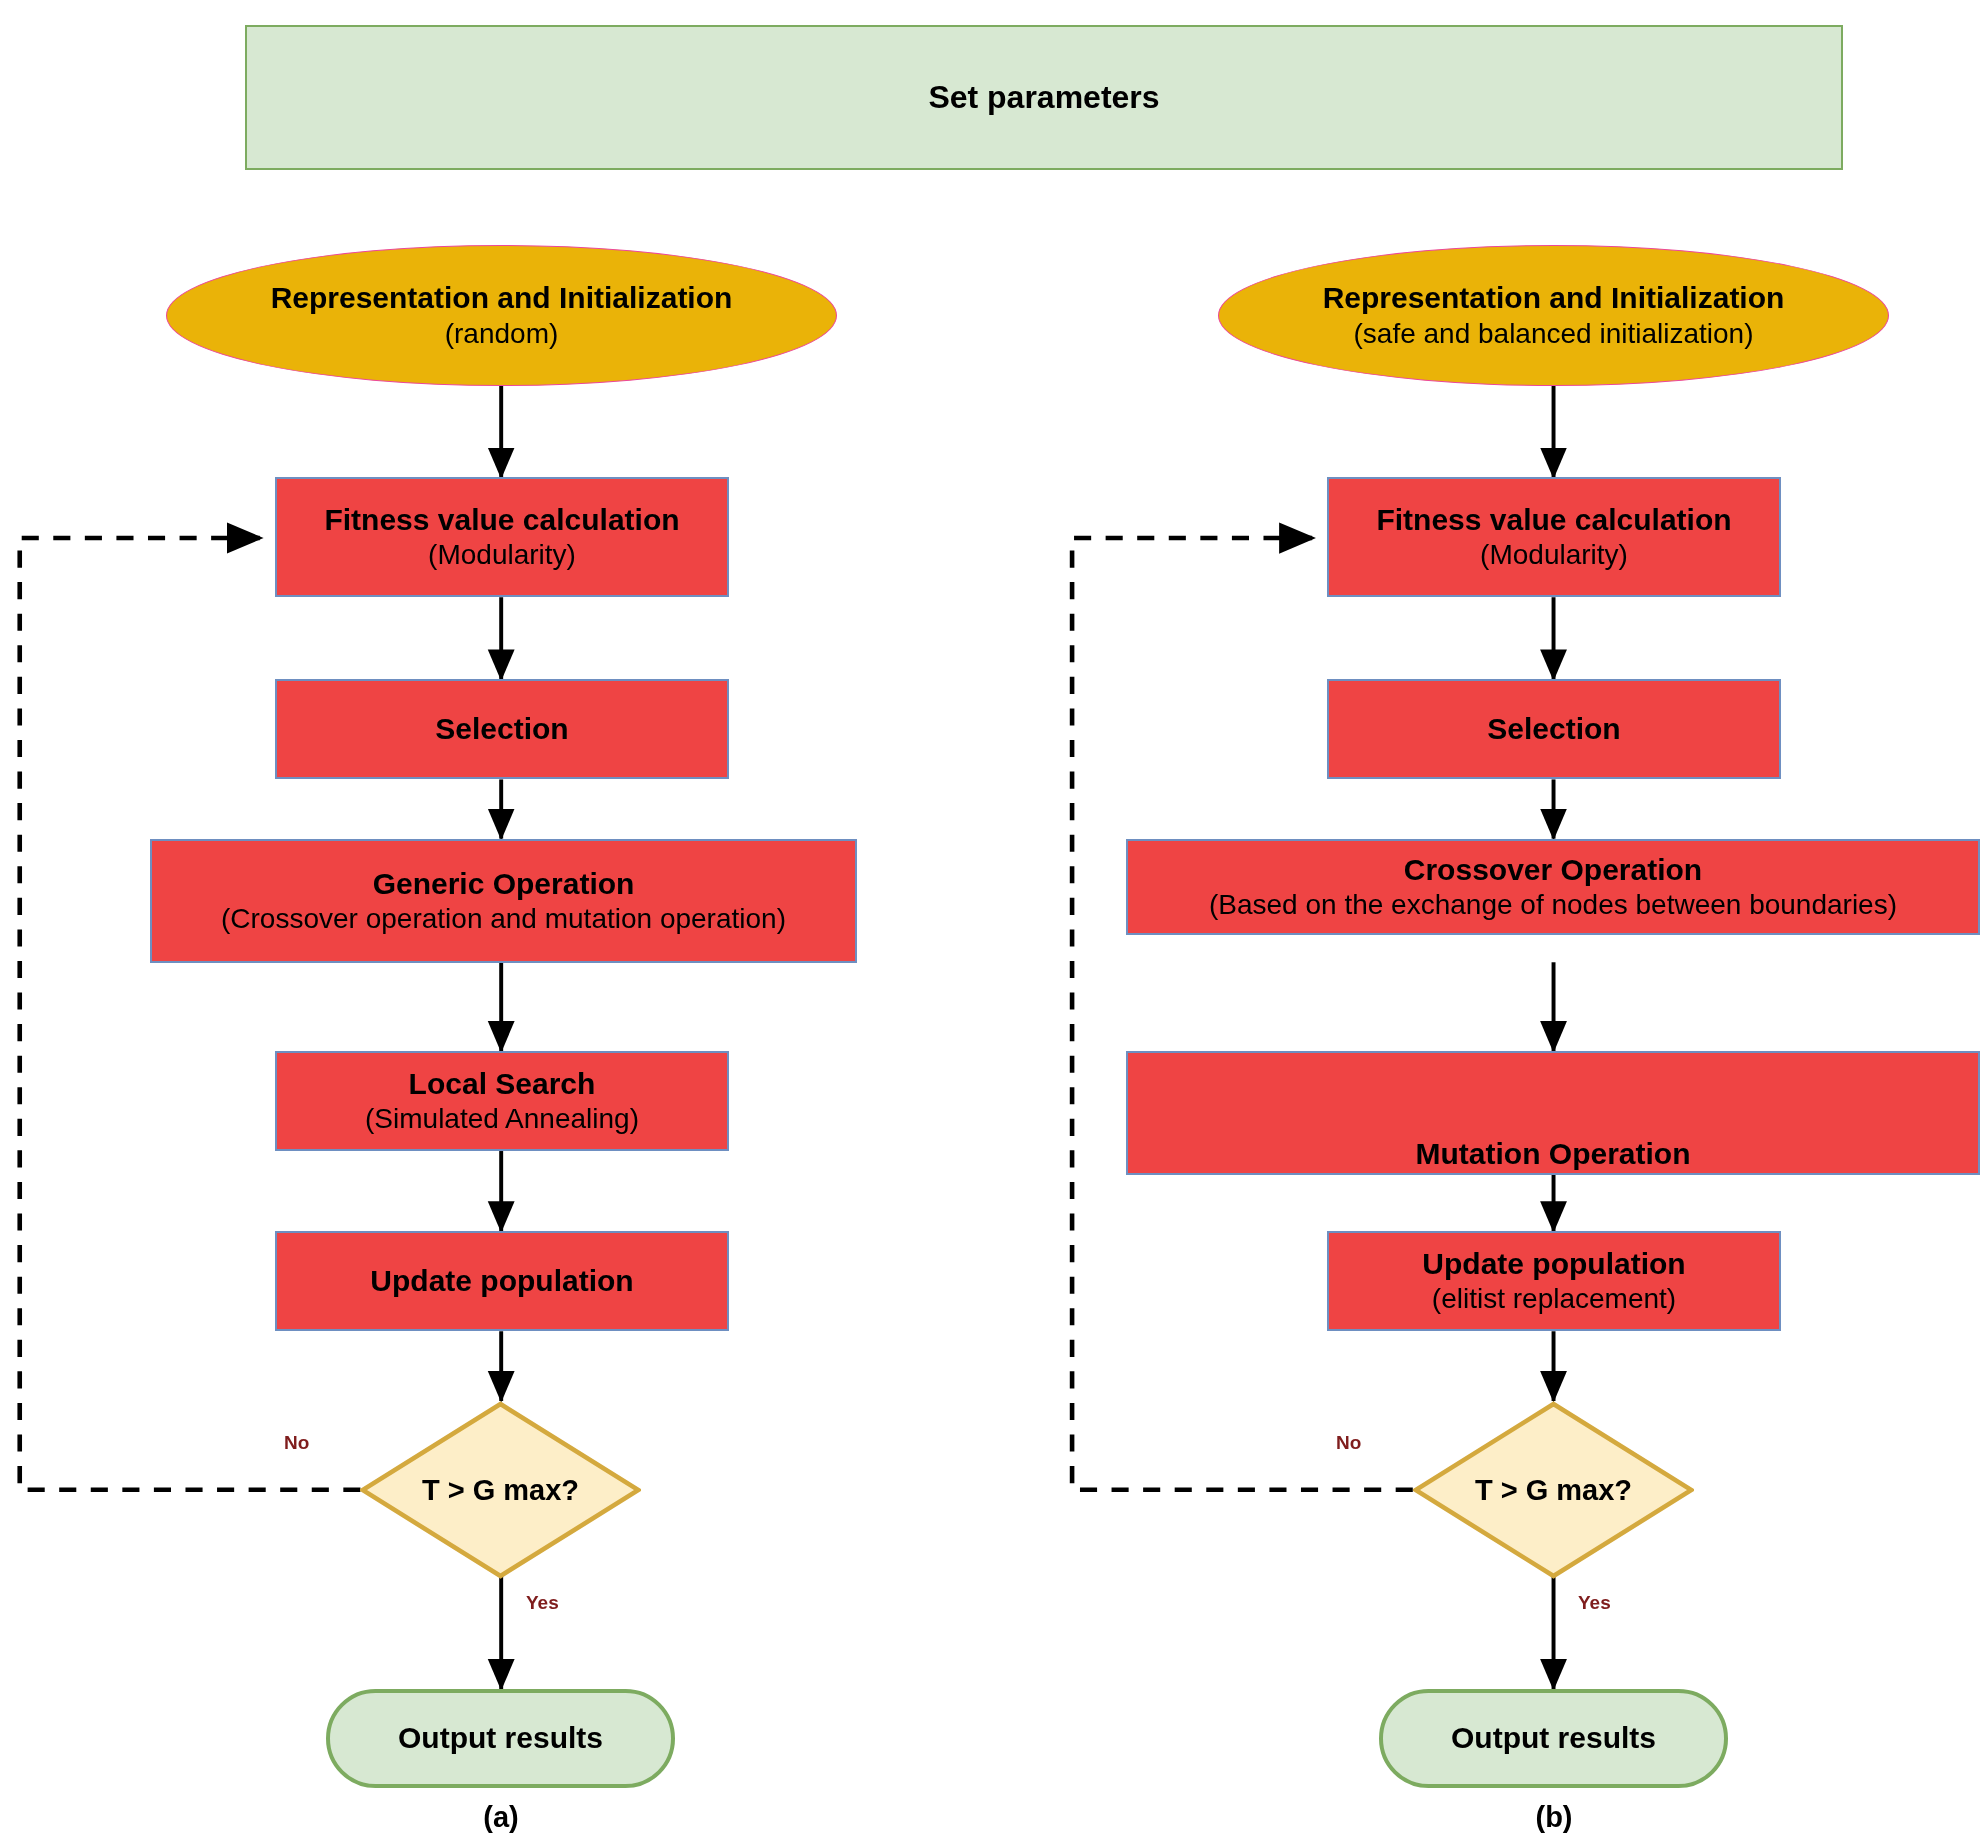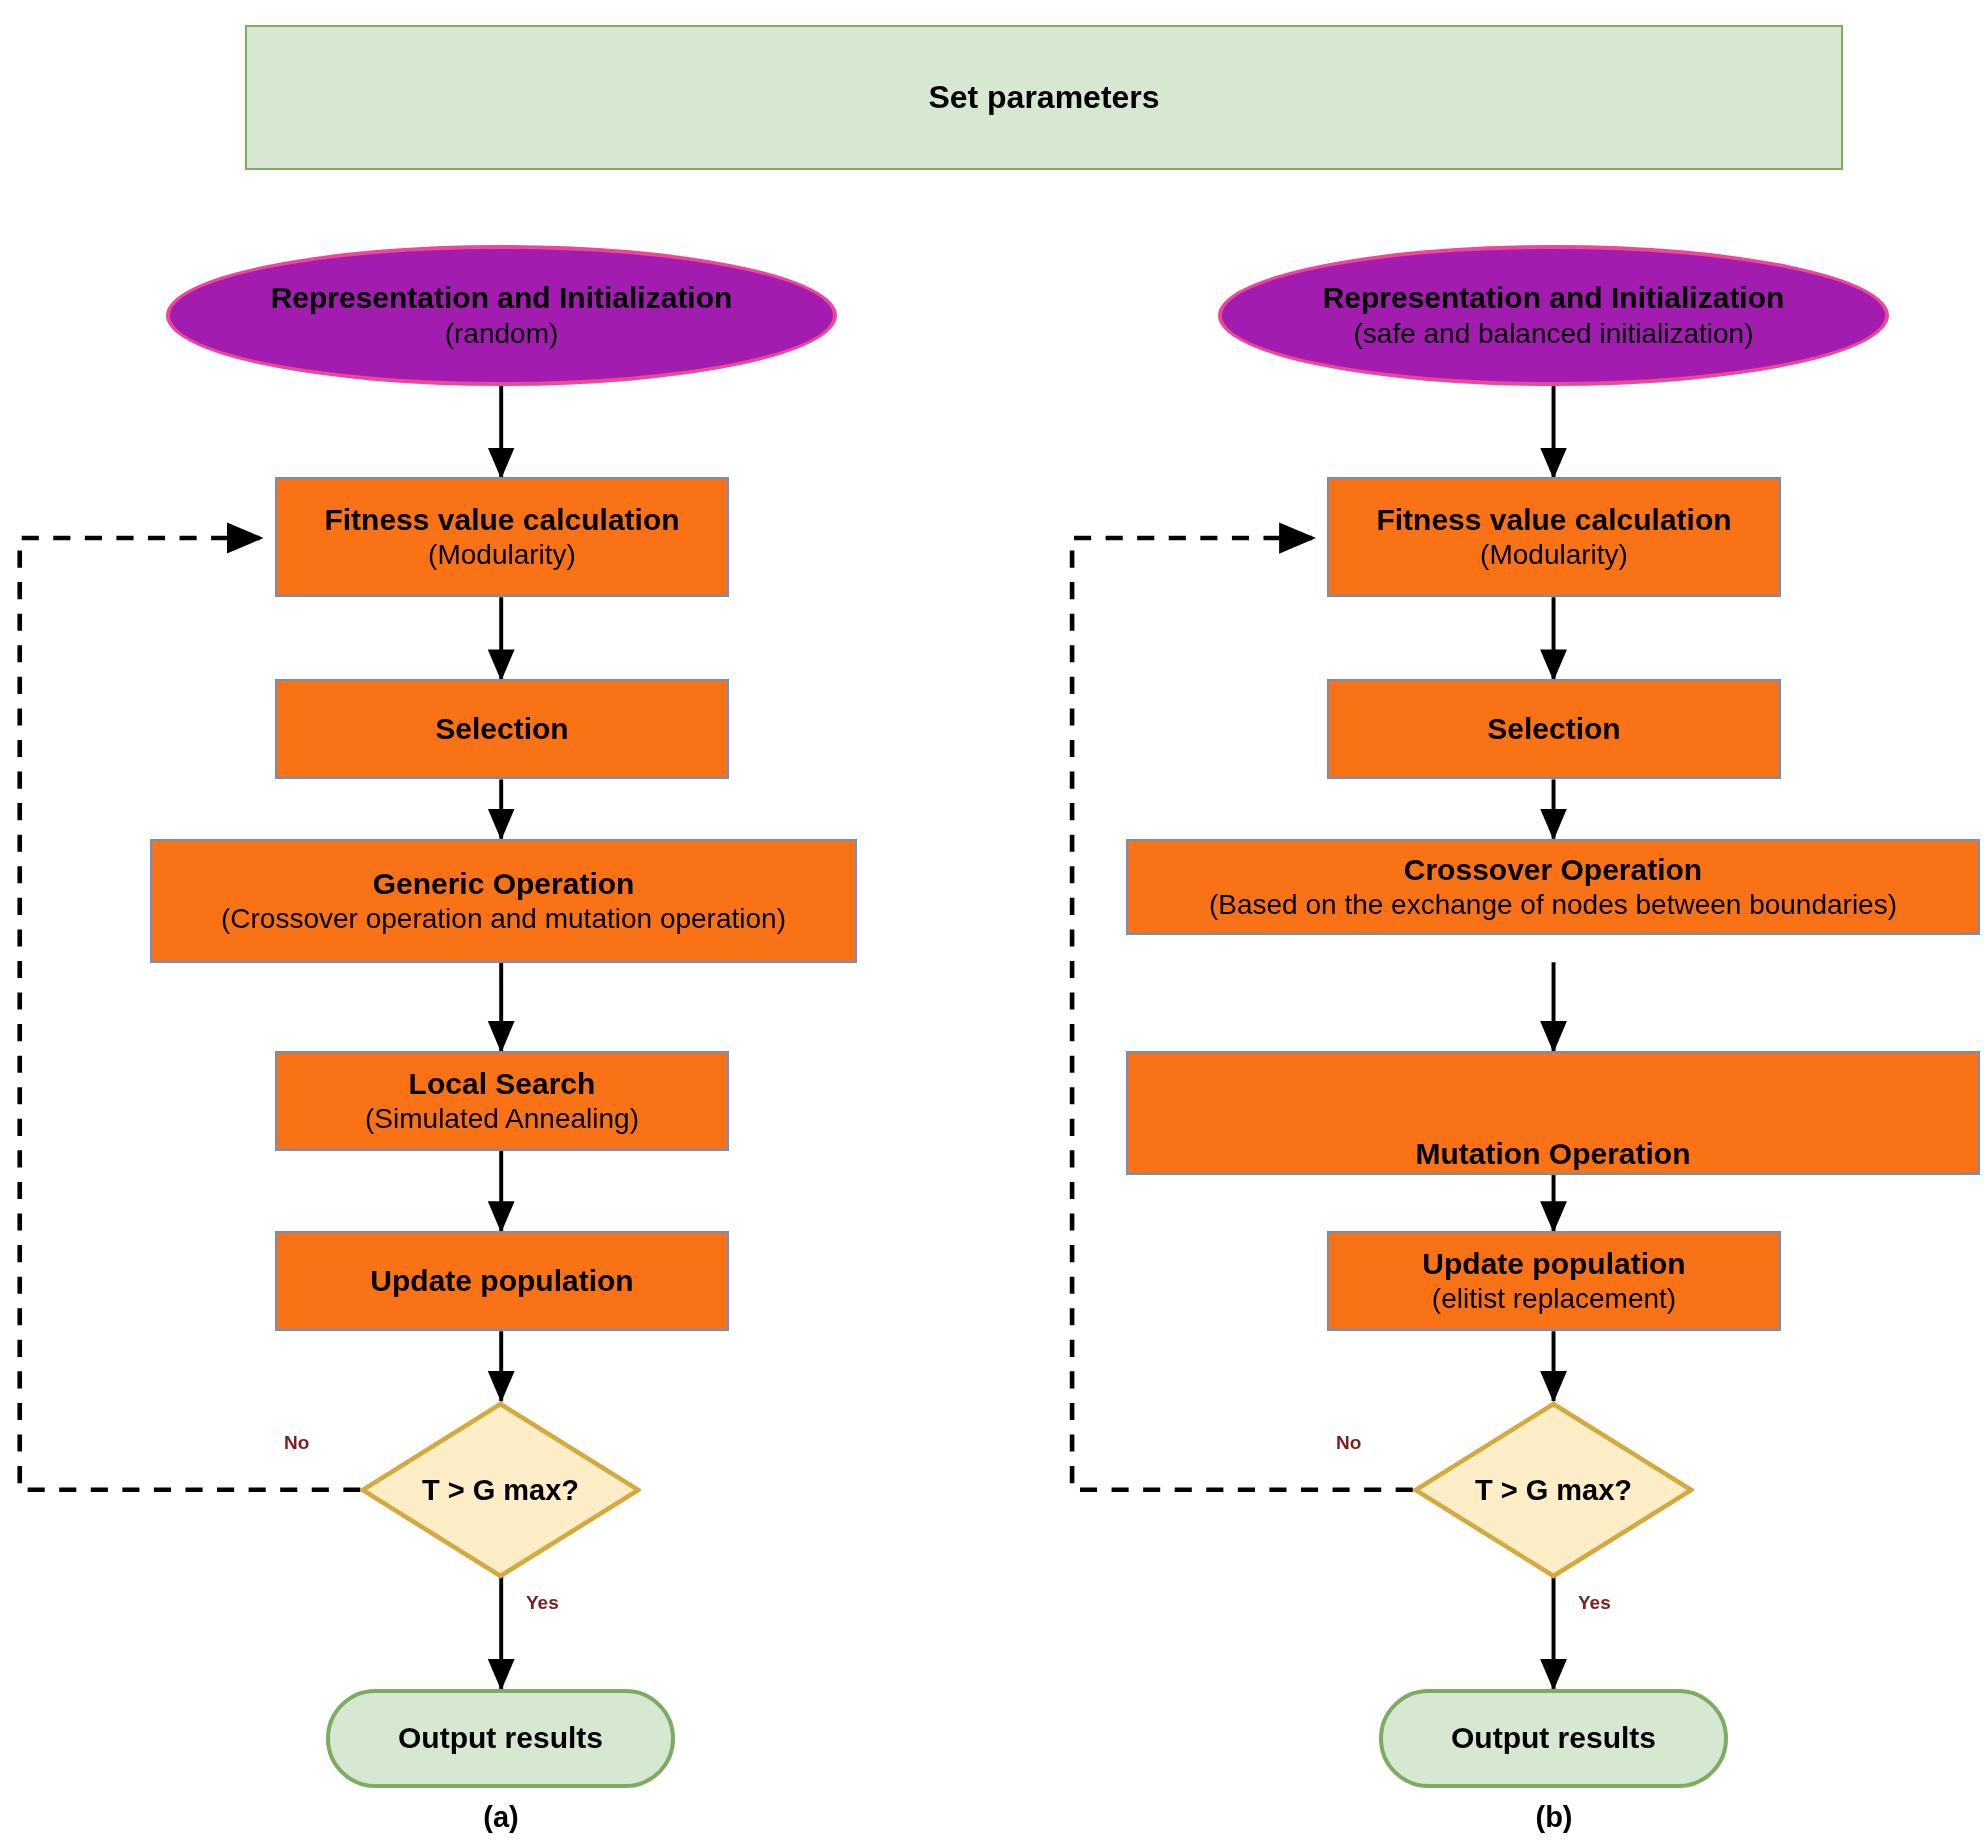--- a/index.html
+++ b/index.html
@@ -8,25 +8,25 @@
 
   .node{position:absolute;box-sizing:border-box;display:flex;flex-direction:column;
         align-items:center;justify-content:center;text-align:center;line-height:1.22;}
   .node .t1{font-weight:bold;}
   .node .t2{font-weight:normal;}
 
   
   .green-rect{background:#d7e8d2;border:2.6px solid #7dab60;}
 
   
-  .green-oval{background:#a21caf;border:4px solid #ec4899;border-radius:50%/50%;}
+  .green-oval{background:#eab308;border:1px solid #ec4899;border-radius:50%/50%;}
   .green-pill{background:#d7e8d2;border:4px solid #7dab60;border-radius:6576px;}
 
   
-  .blue-box{background:#f97316;border:2.6px solid #6e8fc1;}
+  .blue-box{background:#ef4444;border:2.6px solid #6e8fc1;}
 
   
   .diamond-wrap{position:absolute;}
   .diamond-wrap svg{position:absolute;left:0;top:0;}
   .diamond-label{position:absolute;left:0;top:0;width:100%;height:100%;
                  display:flex;align-items:center;justify-content:center;
                  font-weight:bold;font-size:29px;}
 
   
   .edges{position:absolute;left:0;top:0;width:1985px;height:1841px;pointer-events:none;}

